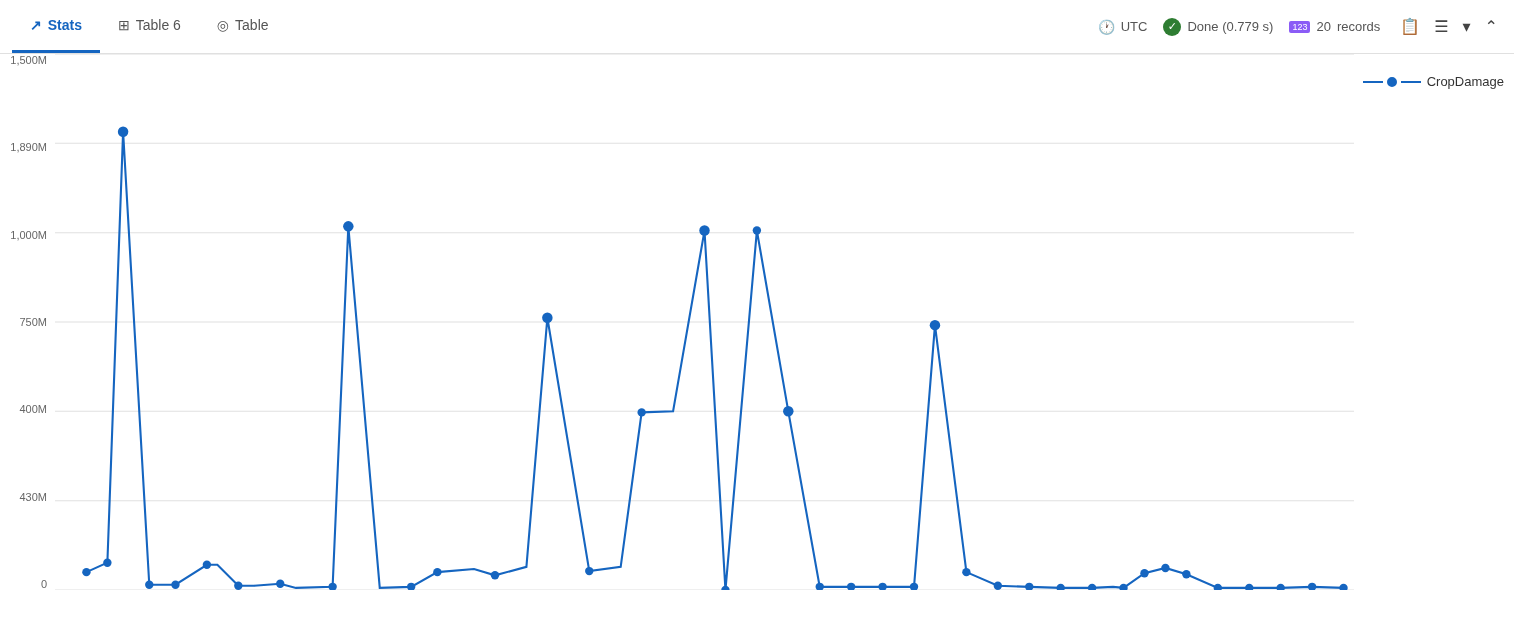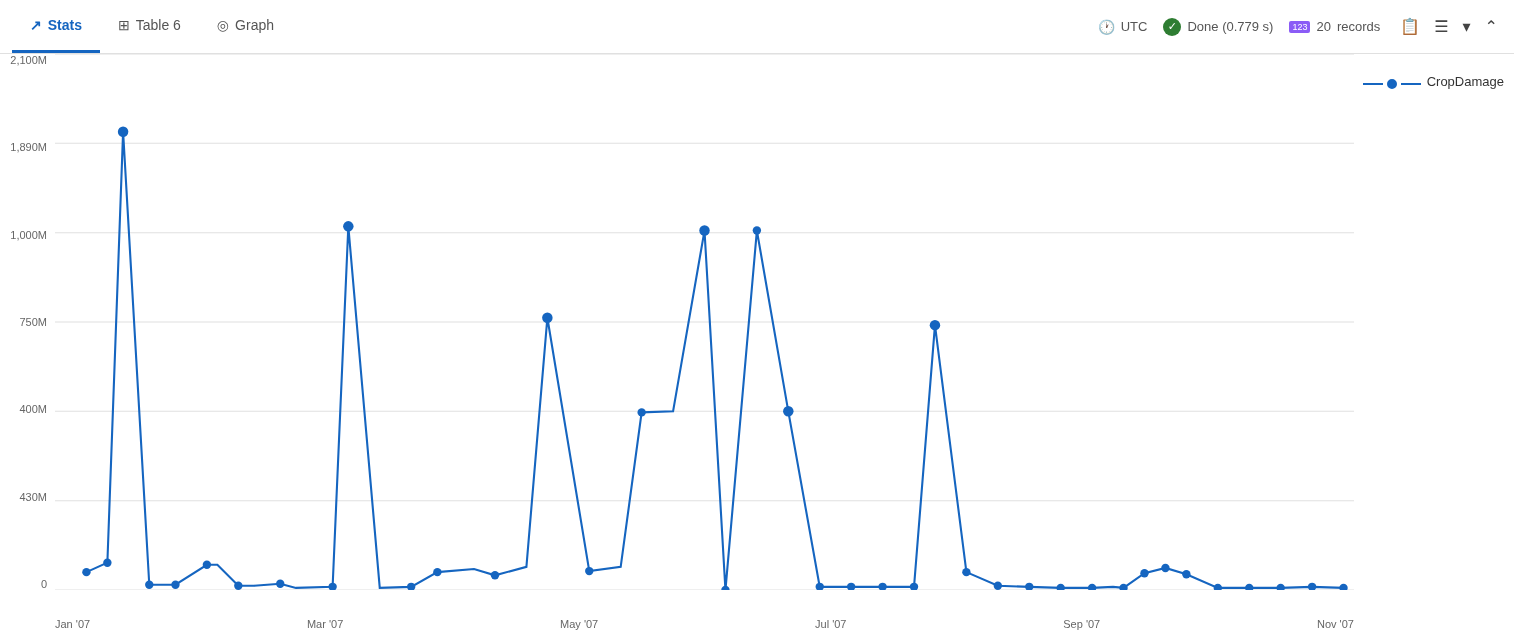--- a/index.html
+++ b/index.html
@@ -118,21 +118,21 @@
       font-size: 11px;
       color: #666;
       text-align: right;
       padding-right: 8px;
     }
     .legend {
       position: absolute;
       right: 10px;
       top: 20px;
       display: flex;
-      align-items: flex-end;
+      align-items: center;
       gap: 6px;
       font-size: 13px;
       color: #333;
     }
     .legend-dot {
       width: 10px;
       height: 10px;
       border-radius: 50%;
       background: #1565c0;
       border: 2px solid #1565c0;
@@ -172,21 +172,21 @@
   <div class="tab active">
     <span class="tab-icon">↗</span>
     <span>Stats</span>
   </div>
   <div class="tab">
     <span class="tab-icon">⊞</span>
     <span>Table 6</span>
   </div>
   <div class="tab">
     <span class="tab-icon">◎</span>
-    <span>Graph</span>
+    <span>Table</span>
   </div>
 
   <div class="toolbar-right">
     <div class="status-utc">
       <span style="font-size:14px;">🕐</span>
       <span>UTC</span>
     </div>
     <div class="status-done">
       <span class="done-icon">✓</span>
       <span>Done (0.779 s)</span>
@@ -207,21 +207,21 @@
 
 <div class="chart-container">
 
   <div class="y-axis">
     <span class="y-label">0</span>
     <span class="y-label">430M</span>
     <span class="y-label">400M</span>
     <span class="y-label">750M</span>
     <span class="y-label">1,000M</span>
     <span class="y-label">1,890M</span>
-    <span class="y-label">2,100M</span>
+    <span class="y-label">1,500M</span>
   </div>
 
   <div class="legend">
     <div style="display:flex;align-items:center;gap:4px;">
       <div class="legend-line"></div>
       <div class="legend-dot"></div>
       <div class="legend-line"></div>
     </div>
     <span>CropDamage</span>
   </div>
@@ -321,21 +321,13 @@
     <circle cx="1040" cy="494" r="4" fill="#1565c0"></circle>
     <circle cx="1060" cy="489" r="4" fill="#1565c0"></circle>
     <circle cx="1080" cy="495" r="4" fill="#1565c0"></circle>
     <circle cx="1110" cy="508" r="4" fill="#1565c0"></circle>
     <circle cx="1140" cy="508" r="4" fill="#1565c0"></circle>
     <circle cx="1170" cy="508" r="4" fill="#1565c0"></circle>
     <circle cx="1200" cy="507" r="4" fill="#1565c0"></circle>
     <circle cx="1230" cy="508" r="4" fill="#1565c0"></circle>
   </svg>
 
-  <div class="x-labels">
-    <span class="x-label">Jan '07</span>
-    <span class="x-label">Mar '07</span>
-    <span class="x-label">May '07</span>
-    <span class="x-label">Jul '07</span>
-    <span class="x-label">Sep '07</span>
-    <span class="x-label">Nov '07</span>
-  </div>
 </div>
 
 </body></html>

